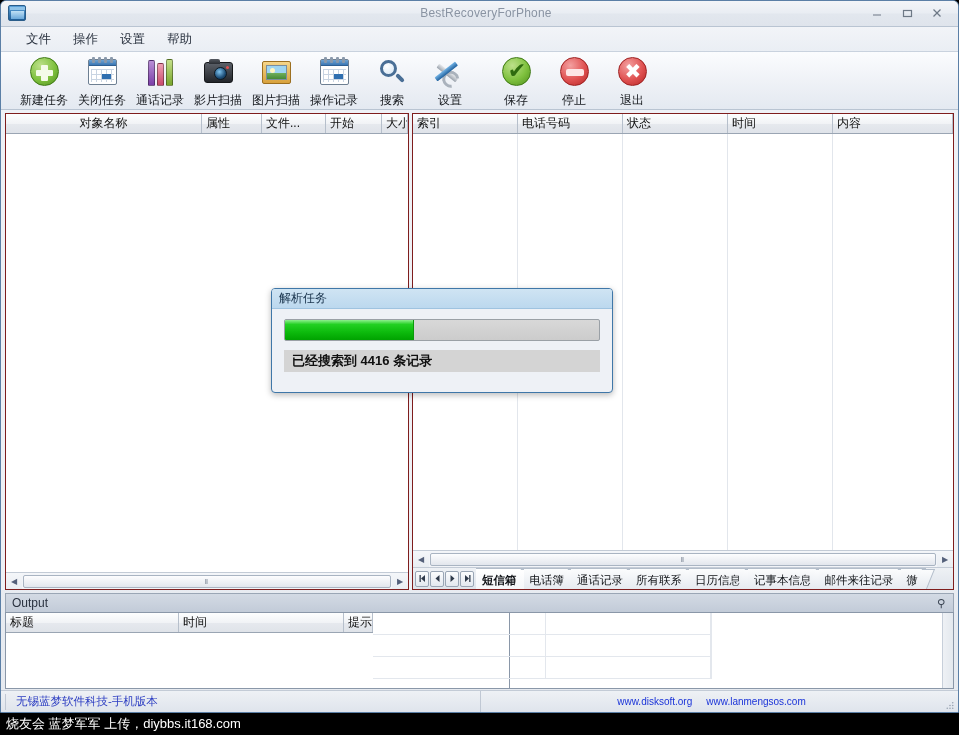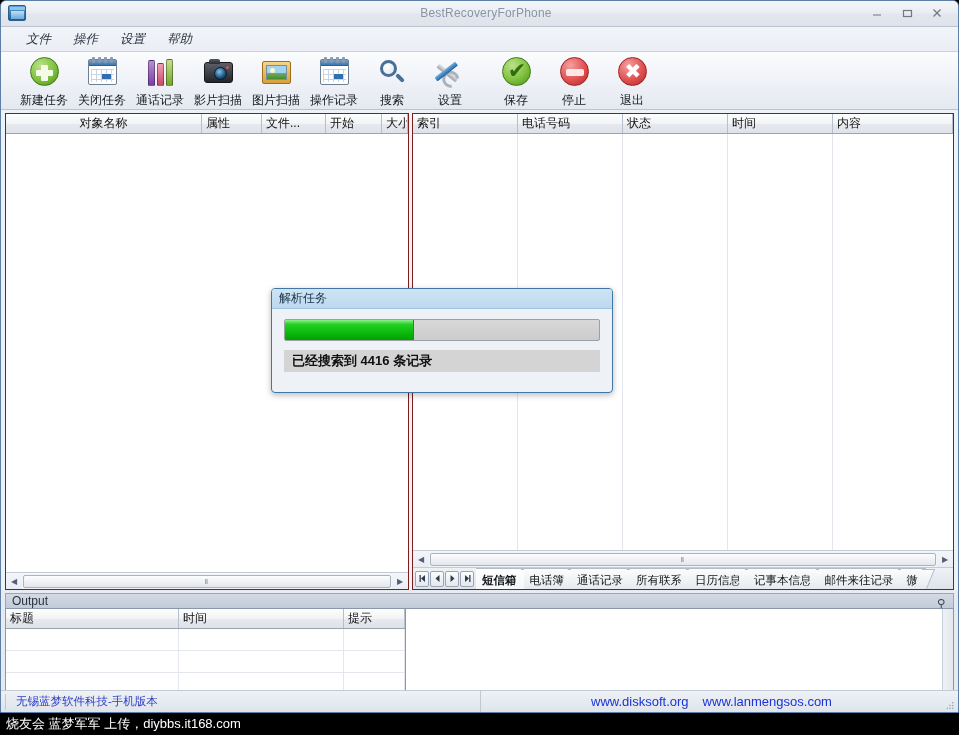--- a/index.html
+++ b/index.html
@@ -68,21 +68,20 @@
     background: linear-gradient(#f2f4f8, #eaeef4);
     border-bottom: 1px solid #c9d2de;
     display: flex; align-items: center;
     padding-left: 14px;
   }
   .menu-item {
     font-size: 12.5px;
     color: #2b3340;
     padding: 3px 11px;
     cursor: default;
-    font-style: italic;
   }
 
   
   .toolbar {
     height: 58px;
     background: linear-gradient(#fbfcfe 0%, #eef1f6 55%, #e4e9f1 100%);
     border-bottom: 1px solid #b9c4d2;
     display: flex; align-items: flex-start;
     padding: 3px 0 0 14px;
   }
@@ -296,21 +295,21 @@
     display: flex; align-items: center;
     padding: 0 6px;
     font-size: 12px; color: #2a3240;
     position: relative;
   }
   .pin-icon { position: absolute; right: 8px; top: 3px; color:#3a4452; font-size:11px; }
   .dock-body {
     flex: 1; display: flex;
     background: #fff; border: 1px solid #8a97a8;
   }
-  .out-table { width: 400px; border-right: 1px solid #8a97a8; display:flex; flex-direction:column;}
+  .out-table { width: 504px; border-right: 1px solid #8a97a8; display:flex; flex-direction:row;}
   .out-rows { flex:1; position:relative; }
   .out-row { height: 22px; border-bottom: 1px solid #e3e7ed; display:flex; }
   .out-cell { border-right: 1px solid #e3e7ed; }
   .out-right { flex:1; background:#fff; }
   .dock-scroll {
     width: 11px; background: linear-gradient(to right,#eef1f5,#e3e8ee);
     border-left: 1px solid #c7cfda;
   }
 
   
@@ -322,21 +321,21 @@
     display: flex; align-items: center;
   }
   .sb-seg1 { width: 5px; height: 16px; border-right: 1px solid #c0c8d4; }
   .sb-seg2 {
     width: 475px; height: 22px; display: flex; align-items: center;
     padding-left: 10px; border-right: 1px solid #c0c8d4;
     font-size: 11.5px; color: #2d3ec2;
   }
   .sb-seg3 {
     flex: 1; display: flex; align-items: center; justify-content: center;
-    gap: 14px; font-size: 13px; color: #1a33d8;
+    gap: 14px; font-size: 10px; color: #1a33d8;
   }
   .sb-grip-corner {
     width: 16px; height: 22px; display:flex; align-items:flex-end; justify-content:flex-end;
     padding: 2px 3px; color:#98a2b0; font-size: 9px; line-height: 5px;
   }
 
   
   .dialog {
     position: absolute;
     left: 270px; top: 287px;

